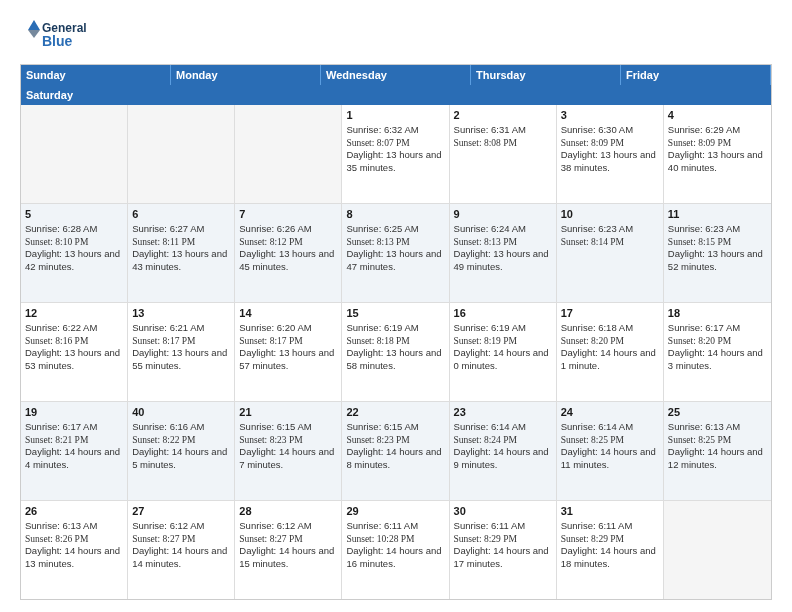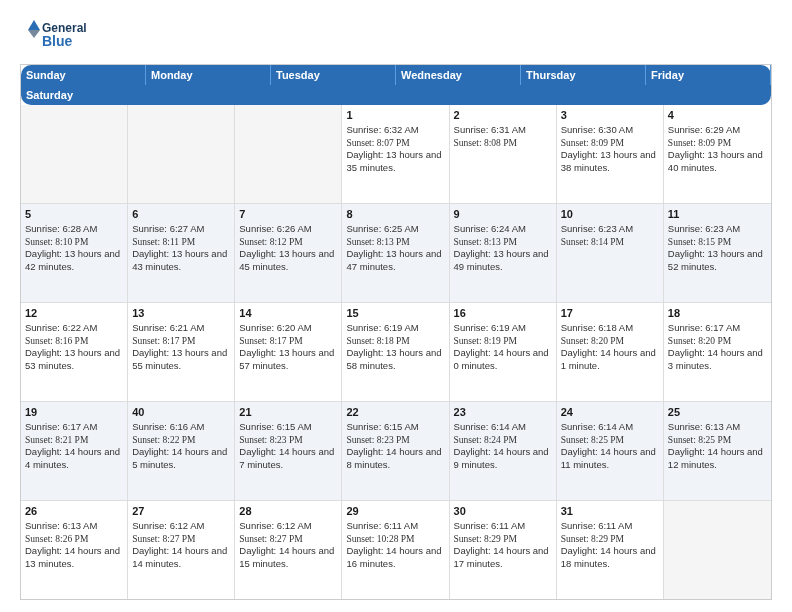--- a/index.html
+++ b/index.html
@@ -43,23 +43,22 @@
       margin-top: 2px;
     }
     .calendar {
       flex: 1;
       display: flex;
       flex-direction: column;
       border: 1px solid #ccc;
     }
     .cal-header {
       display: grid;
-      grid-template-columns: repeat(6, 1fr);
+      grid-template-columns: repeat(5, 1fr);
       background: #2a6db5;
-      border-radius: 10px;
     }
     .cal-header-cell {
       color: #fff;
       font-size: 11px;
       font-weight: bold;
       text-align: left;
       padding: 4px 5px;
       border-right: 1px solid #5a9de0;
     }
     .cal-header-cell:last-child {
@@ -134,21 +133,20 @@
     <div class="title-block">
       <div class="main-title"></div>
       <div class="subtitle"></div>
     </div>
   </div>
 
   <div class="calendar">
     <div class="cal-header">
     <div class="cal-header-cell">Sunday</div>
         <div class="cal-header-cell">Monday</div>
-        <div class="cal-header-cell">Tuesday</div>
         <div class="cal-header-cell">Wednesday</div>
         <div class="cal-header-cell">Thursday</div>
         <div class="cal-header-cell">Friday</div>
         <div class="cal-header-cell">Saturday</div>
       </div>
     <div class="cal-body">
     <div class="cal-row">
           <div class="cal-cell empty"></div>
           <div class="cal-cell empty"></div>
           <div class="cal-cell empty"></div>

